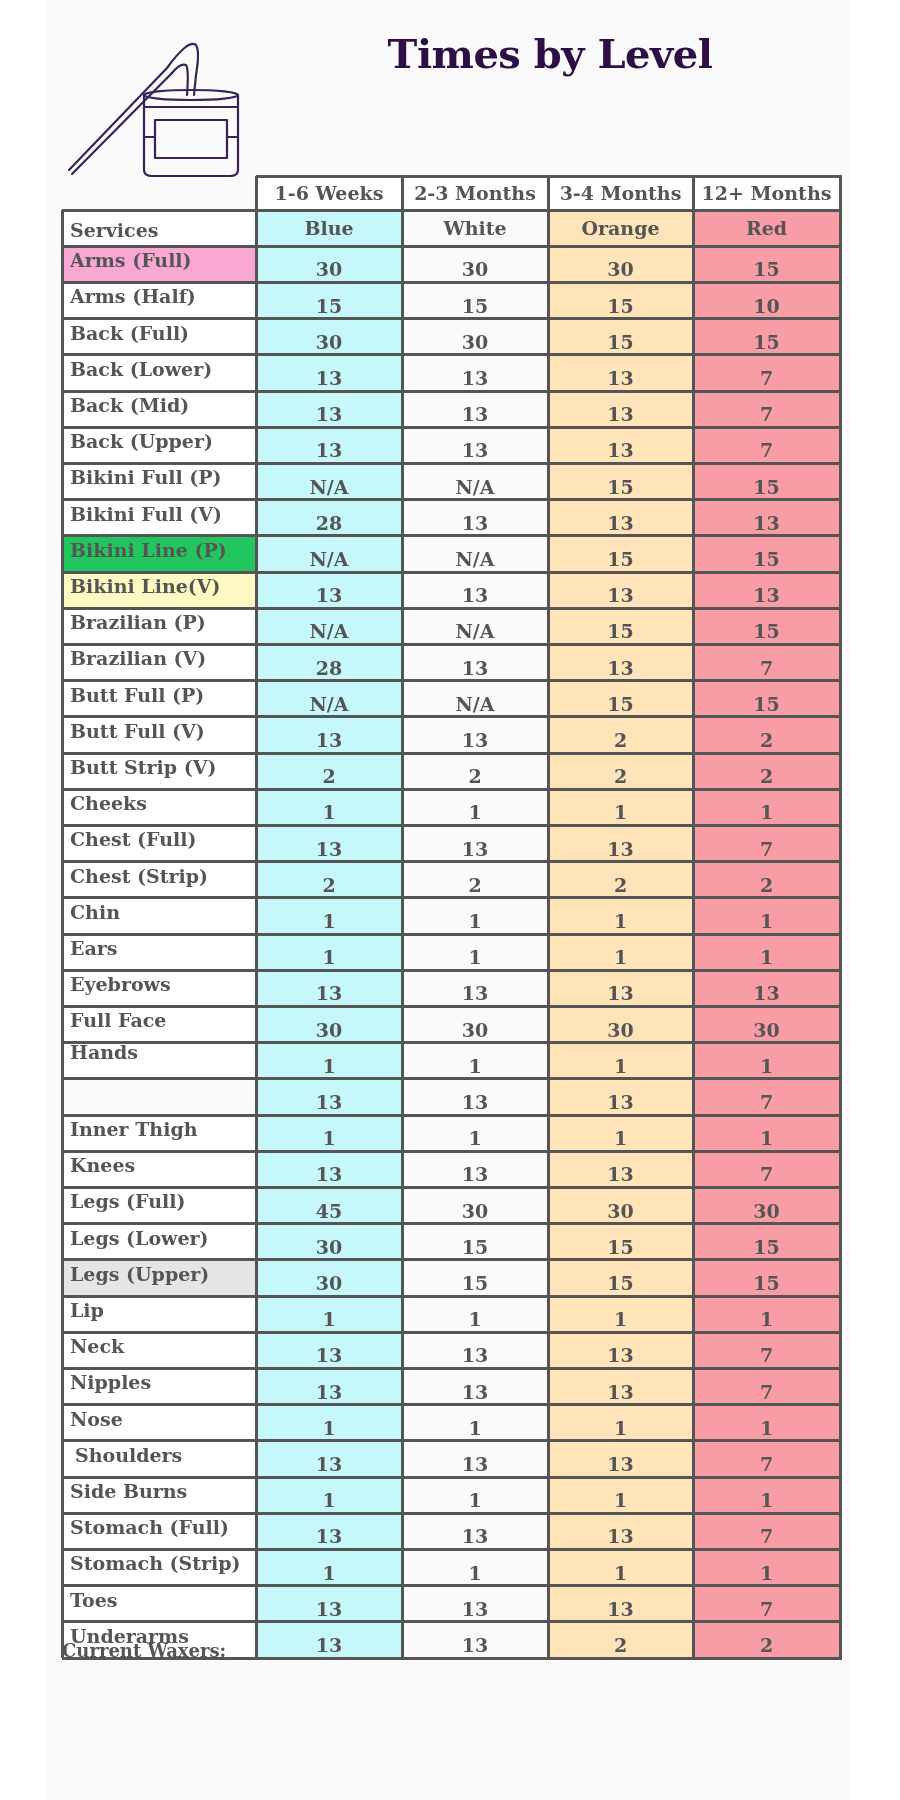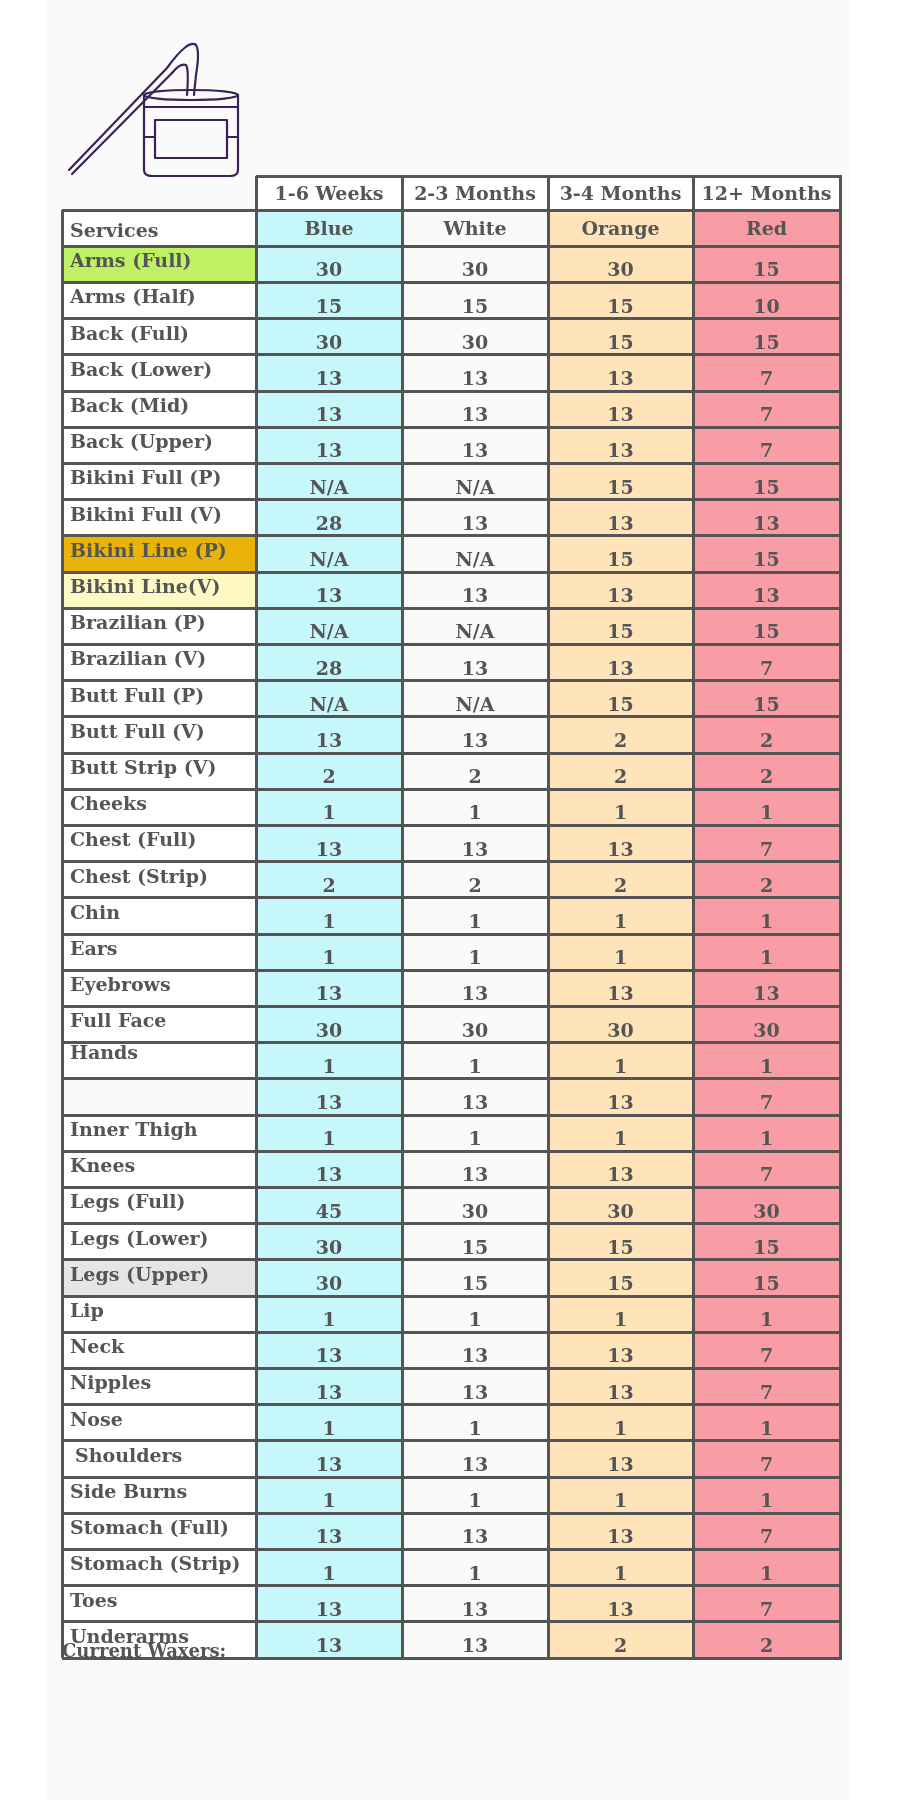--- a/index.html
+++ b/index.html
@@ -53,33 +53,34 @@
   <path d="M84 60 L84 72 L178 72 L178 60"></path>
 
   <path d="M84 72 L84 135 Q84 141 92 141 L170 141 Q178 141 178 135 L178 72"></path>
 
   <rect x="95" y="85" width="72" height="38"></rect>
   <line x1="84" y1="102" x2="95" y2="102"></line>
   <line x1="167" y1="102" x2="178" y2="102"></line>
 </svg>
 
 <div class="title">
+  <span>Times by Level</span>
 </div>
 
 <div id="table" class="tbl">
     <div class="cell" style="left: 256px; top: 176px; width: 146px; height: 34px; background: rgb(255, 255, 255);">1-6 Weeks</div>
     <div class="cell" style="left: 402px; top: 176px; width: 146px; height: 34px; background: rgb(255, 255, 255);">2-3 Months</div>
     <div class="cell" style="left: 548px; top: 176px; width: 145px; height: 34px; background: rgb(255, 255, 255);">3-4 Months</div>
     <div class="cell" style="left: 693px; top: 176px; width: 147px; height: 34px; background: rgb(255, 255, 255);">12+ Months</div>
     <div class="cell label" style="left: 62px; top: 210px; width: 194px; height: 36.2px; background: rgb(255, 255, 255); align-items: center;">Services</div>
     <div class="cell" style="left: 256px; top: 210px; width: 146px; height: 36.2px; background: rgb(198, 248, 251);">Blue</div>
     <div class="cell" style="left: 402px; top: 210px; width: 146px; height: 36.2px; background: rgb(250, 250, 250);">White</div>
     <div class="cell" style="left: 548px; top: 210px; width: 145px; height: 36.2px; background: rgb(255, 228, 186);">Orange</div>
     <div class="cell" style="left: 693px; top: 210px; width: 147px; height: 36.2px; background: rgb(248, 156, 166);">Red</div>
-    <div class="cell label" style="left: 62px; top: 246.2px; width: 194px; height: 36.2px; background: #bef264;">Arms (Full)</div>
+    <div class="cell label" style="left: 62px; top: 246.2px; width: 194px; height: 36.2px; background: #f9a8d4;">Arms (Full)</div>
     <div class="cell val" style="left: 256px; top: 246.2px; width: 146px; height: 36.2px; background: rgb(198, 248, 251);">30</div>
     <div class="cell val" style="left: 402px; top: 246.2px; width: 146px; height: 36.2px; background: rgb(250, 250, 250);">30</div>
     <div class="cell val" style="left: 548px; top: 246.2px; width: 145px; height: 36.2px; background: rgb(255, 228, 186);">30</div>
     <div class="cell val" style="left: 693px; top: 246.2px; width: 147px; height: 36.2px; background: rgb(248, 156, 166);">15</div>
     <div class="cell label" style="left: 62px; top: 282.4px; width: 194px; height: 36.2px; background: rgb(255, 255, 255);">Arms (Half)</div>
     <div class="cell val" style="left: 256px; top: 282.4px; width: 146px; height: 36.2px; background: rgb(198, 248, 251);">15</div>
     <div class="cell val" style="left: 402px; top: 282.4px; width: 146px; height: 36.2px; background: rgb(250, 250, 250);">15</div>
     <div class="cell val" style="left: 548px; top: 282.4px; width: 145px; height: 36.2px; background: rgb(255, 228, 186);">15</div>
     <div class="cell val" style="left: 693px; top: 282.4px; width: 147px; height: 36.2px; background: rgb(248, 156, 166);">10</div>
     <div class="cell label" style="left: 62px; top: 318.6px; width: 194px; height: 36.2px; background: rgb(255, 255, 255);">Back (Full)</div>
@@ -105,21 +106,21 @@
     <div class="cell label" style="left: 62px; top: 463.4px; width: 194px; height: 36.2px; background: rgb(255, 255, 255);">Bikini Full (P)</div>
     <div class="cell val" style="left: 256px; top: 463.4px; width: 146px; height: 36.2px; background: rgb(198, 248, 251);">N/A</div>
     <div class="cell val" style="left: 402px; top: 463.4px; width: 146px; height: 36.2px; background: rgb(250, 250, 250);">N/A</div>
     <div class="cell val" style="left: 548px; top: 463.4px; width: 145px; height: 36.2px; background: rgb(255, 228, 186);">15</div>
     <div class="cell val" style="left: 693px; top: 463.4px; width: 147px; height: 36.2px; background: rgb(248, 156, 166);">15</div>
     <div class="cell label" style="left: 62px; top: 499.6px; width: 194px; height: 36.2px; background: rgb(255, 255, 255);">Bikini Full (V)</div>
     <div class="cell val" style="left: 256px; top: 499.6px; width: 146px; height: 36.2px; background: rgb(198, 248, 251);">28</div>
     <div class="cell val" style="left: 402px; top: 499.6px; width: 146px; height: 36.2px; background: rgb(250, 250, 250);">13</div>
     <div class="cell val" style="left: 548px; top: 499.6px; width: 145px; height: 36.2px; background: rgb(255, 228, 186);">13</div>
     <div class="cell val" style="left: 693px; top: 499.6px; width: 147px; height: 36.2px; background: rgb(248, 156, 166);">13</div>
-    <div class="cell label" style="left: 62px; top: 535.8px; width: 194px; height: 36.2px; background: #eab308;">Bikini Line (P)</div>
+    <div class="cell label" style="left: 62px; top: 535.8px; width: 194px; height: 36.2px; background: #22c55e;">Bikini Line (P)</div>
     <div class="cell val" style="left: 256px; top: 535.8px; width: 146px; height: 36.2px; background: rgb(198, 248, 251);">N/A</div>
     <div class="cell val" style="left: 402px; top: 535.8px; width: 146px; height: 36.2px; background: rgb(250, 250, 250);">N/A</div>
     <div class="cell val" style="left: 548px; top: 535.8px; width: 145px; height: 36.2px; background: rgb(255, 228, 186);">15</div>
     <div class="cell val" style="left: 693px; top: 535.8px; width: 147px; height: 36.2px; background: rgb(248, 156, 166);">15</div>
     <div class="cell label" style="left: 62px; top: 572px; width: 194px; height: 36.2px; background: #fef9c3;">Bikini Line(V)</div>
     <div class="cell val" style="left: 256px; top: 572px; width: 146px; height: 36.2px; background: rgb(198, 248, 251);">13</div>
     <div class="cell val" style="left: 402px; top: 572px; width: 146px; height: 36.2px; background: rgb(250, 250, 250);">13</div>
     <div class="cell val" style="left: 548px; top: 572px; width: 145px; height: 36.2px; background: rgb(255, 228, 186);">13</div>
     <div class="cell val" style="left: 693px; top: 572px; width: 147px; height: 36.2px; background: rgb(248, 156, 166);">13</div>
     <div class="cell label" style="left: 62px; top: 608.2px; width: 194px; height: 36.2px; background: rgb(255, 255, 255);">Brazilian (P)</div>

